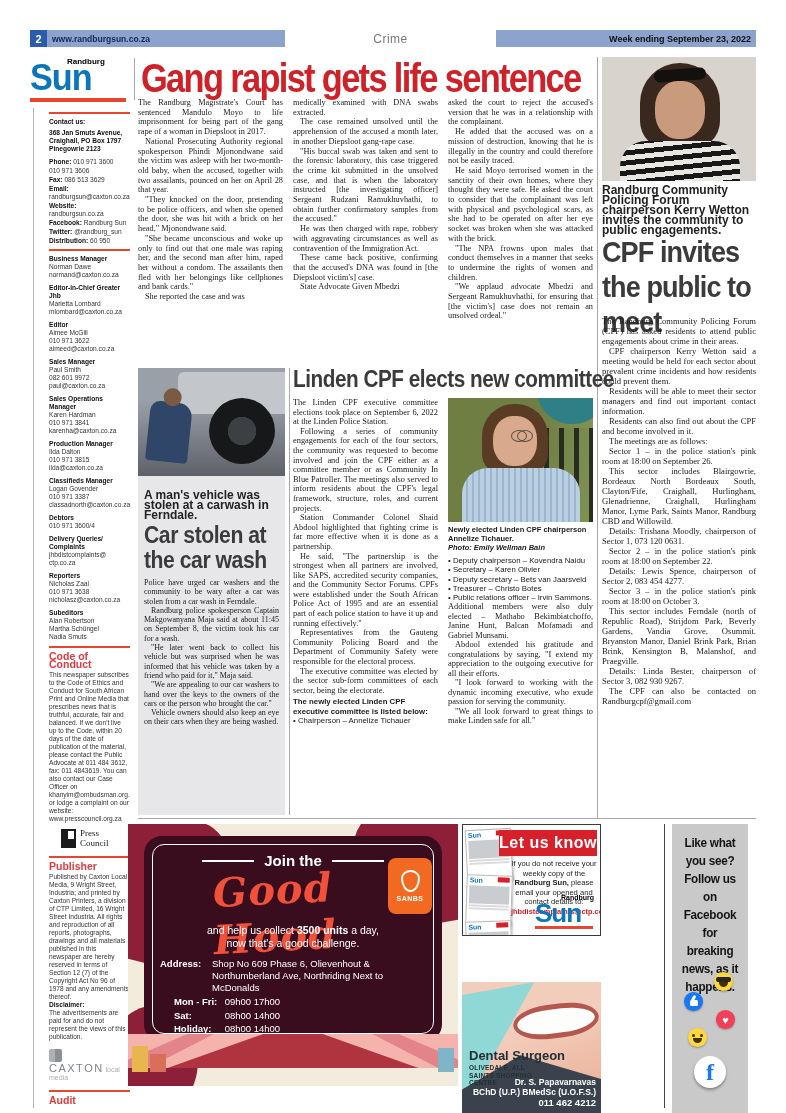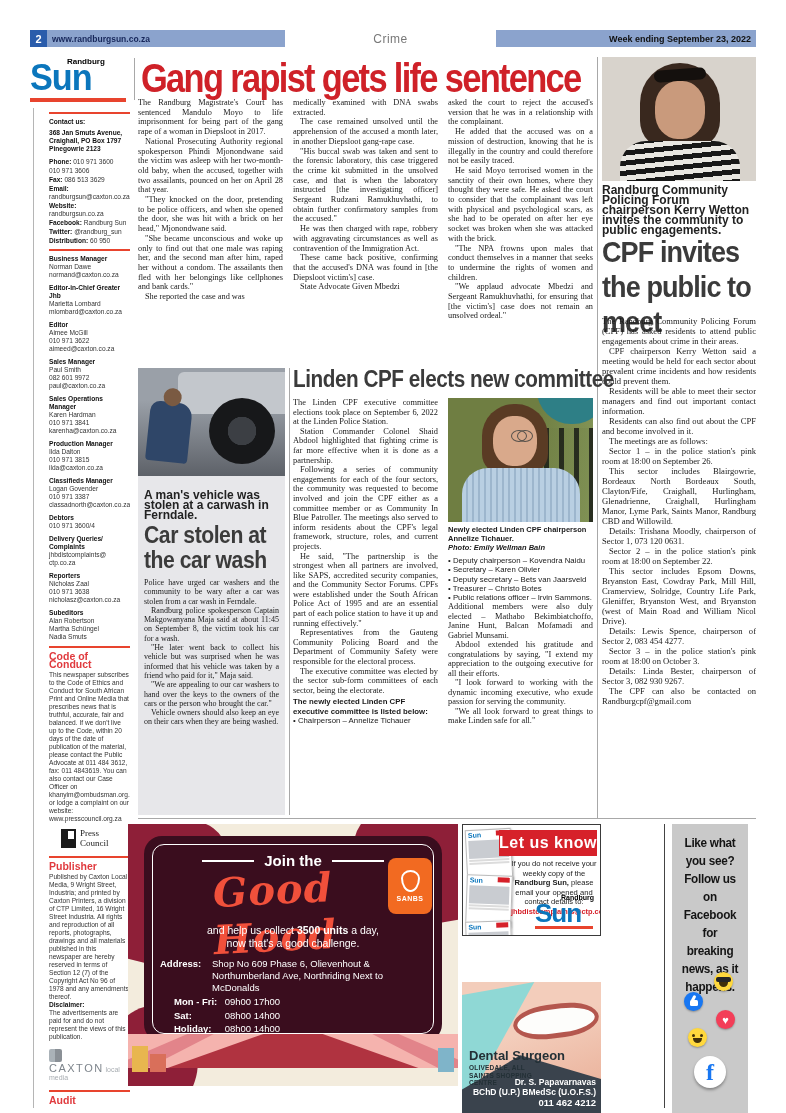--- a/index.html
+++ b/index.html
@@ -340,23 +340,23 @@
   <div class="abs cpf-body serif art">
       <p>The Randburg Community Policing Forum (CPF) has asked residents to attend public engagements about crime in their areas.</p>
       <p>CPF chairperson Kerry Wetton said a meeting would be held for each sector about prevalent crime incidents and how residents could prevent them.</p>
       <p>Residents will be able to meet their sector managers and find out important contact information.</p>
       <p>Residents can also find out about the CPF and become involved in it.</p>
       <p>The meetings are as follows:</p>
       <p>Sector 1 – in the police station's pink room at 18:00 on September 26.</p>
       <p>This sector includes Blairgowrie, Bordeaux North Bordeaux South, Clayton/Fife, Craighall, Hurlingham, Glenadrienne, Craighall, Hurlingham Manor, Lyme Park, Saints Manor, Randburg CBD and Willowild.</p>
       <p>Details: Trishana Moodly, chairperson of Sector 1, 073 120 0631.</p>
       <p>Sector 2 – in the police station's pink room at 18:00 on September 22.</p>
-      <p>This sector includes Epsom Downs, Bryanston East, Cowdray Park, Mill Hill, Cramerview, Solridge, Country Life Park, Gleniffer, Bryanston West, and Bryanston (west of Main Road and William Nicol Drive).</p>
       <p>Details: Lewis Spence, chairperson of Sector 2, 083 454 4277.</p>
       <p>Sector 3 – in the police station's pink room at 18:00 on October 3.</p>
+      <p>This sector includes Ferndale (north of Republic Road), Strijdom Park, Beverly Gardens, Vandia Grove, Osummit. Bryanston Manor, Daniel Brink Park, Brian Brink, Kensington B, Malanshof, and Praegville.</p>
       <p>Details: Linda Bester, chairperson of Sector 3, 082 930 9267.</p>
       <p>The CPF can also be contacted on Randburgcpf@gmail.com</p>
     </div>
 
   <div class="abs car-panel">
     <div class="car-photo">
       <div class="car-body-shape"></div>
       <div class="car-tire"></div>
       <div class="car-man"></div>
     </div>
@@ -374,22 +374,22 @@
           <p>Vehicle owners should also keep an eye on their cars when they are being washed.</p>
         </div>
     </div>
   </div>
   <div class="abs vrule" style="left:289px;top:368px;height:447px;"></div>
 
   <div class="abs linden-head">Linden CPF elects new committee</div>
   <div class="abs linden-col1 serif art">
     <div>
         <p>The Linden CPF executive committee elections took place on September 6, 2022 at the Linden Police Station.</p>
+        <p>Following a series of community engagements for each of the four sectors, the community was requested to become involved and join the CPF either as a committee member or as Community In Blue Patroller. The meetings also served to inform residents about the CPF's legal framework, structure, roles, and current projects.</p>
         <p>Station Commander Colonel Shaid Abdool highlighted that fighting crime is far more effective when it is done as a partnership.</p>
-        <p>Following a series of community engagements for each of the four sectors, the community was requested to become involved and join the CPF either as a committee member or as Community In Blue Patroller. The meetings also served to inform residents about the CPF's legal framework, structure, roles, and current projects.</p>
         <p>He said, "The partnership is the strongest when all partners are involved, like SAPS, accredited security companies, and the Community Sector Forums. CPFs were established under the South African Police Act of 1995 and are an essential part of each police station to have it up and running effectively."</p>
         <p>Representatives from the Gauteng Community Policing Board and the Department of Community Safety were responsible for the electoral process.</p>
         <p>The executive committee was elected by the sector sub-form committees of each sector, being the electorate.</p>
       </div>
     <div class="linden-intro">The newly elected Linden CPF executive committee is listed below:</div>
     <div class="linden-bullet1">• Chairperson – Annelize Tichauer</div>
   </div>
   <div class="abs linden-col2">
     <div class="linden-photo">
       <div class="lp-umbrella"></div>

